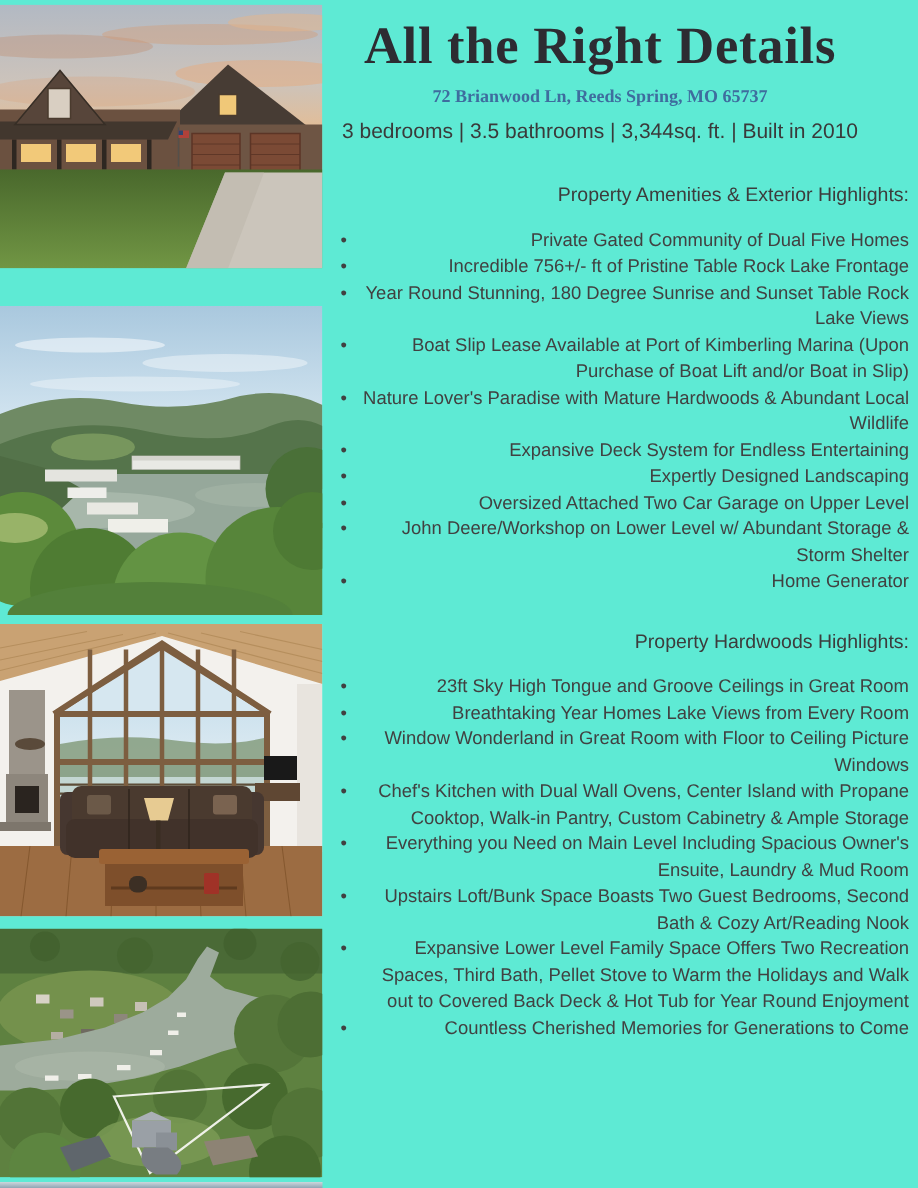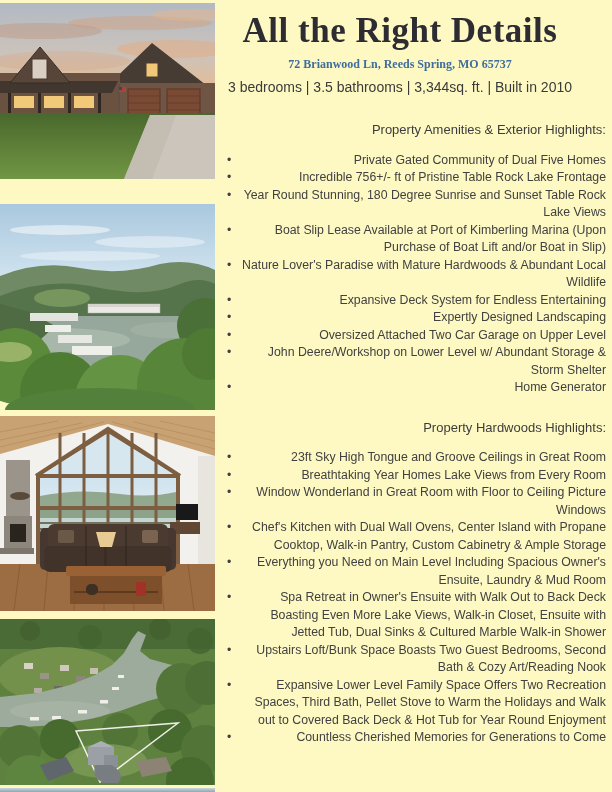--- a/index.html
+++ b/index.html
@@ -1,18 +1,18 @@
 <!DOCTYPE html>
 <html><head>
 <meta charset="utf-8">
 <style>
   html,body{margin:0;padding:0;background:#e9e9e9;}
   .page{
     position:relative;width:612px;height:792px;margin:0 auto;
-    background:#fef9c3;overflow:hidden;
+    background:#5eead4;overflow:hidden;
     font-family:"Liberation Sans","DejaVu Sans",sans-serif;
   }
   
   .photo{position:absolute;left:0;width:215px;overflow:hidden;}
   .photo svg{display:block;width:100%;height:100%;}
   .p1{top:3px;height:176px;}
   .p2{top:204px;height:206px;}
   .p3{top:416px;height:195px;}
   .p4{top:619px;height:166px;}
   .p5{top:788px;height:4px;background:linear-gradient(180deg,#cdd6dc 0%,#8fa6b5 100%);}
@@ -260,21 +260,20 @@
         </ul>
     </section>
     <section class="section-interior">
       <h2>Property Hardwoods Highlights:</h2>
       <ul>
           <li>23ft Sky High Tongue and Groove Ceilings in Great Room</li>
           <li>Breathtaking Year Homes Lake Views from Every Room</li>
           <li>Window Wonderland in Great Room with Floor to Ceiling Picture Windows</li>
           <li>Chef's Kitchen with Dual Wall Ovens, Center Island with Propane Cooktop, Walk-in Pantry, Custom Cabinetry &amp; Ample Storage</li>
           <li>Everything you Need on Main Level Including Spacious Owner's Ensuite, Laundry &amp; Mud Room</li>
-          <li>Spa Retreat in Owner's Ensuite with Walk Out to Back Deck Boasting Even More Lake Views, Walk-in Closet, Ensuite with Jetted Tub, Dual Sinks &amp; Cultured Marble Walk-in Shower</li>
           <li>Upstairs Loft/Bunk Space Boasts Two Guest Bedrooms, Second Bath &amp; Cozy Art/Reading Nook</li>
           <li>Expansive Lower Level Family Space Offers Two Recreation Spaces, Third Bath, Pellet Stove to Warm the Holidays and Walk out to Covered Back Deck &amp; Hot Tub for Year Round Enjoyment</li>
           <li>Countless Cherished Memories for Generations to Come</li>
         </ul>
     </section>
   </main>
 
 </div>
 
 </body></html>

